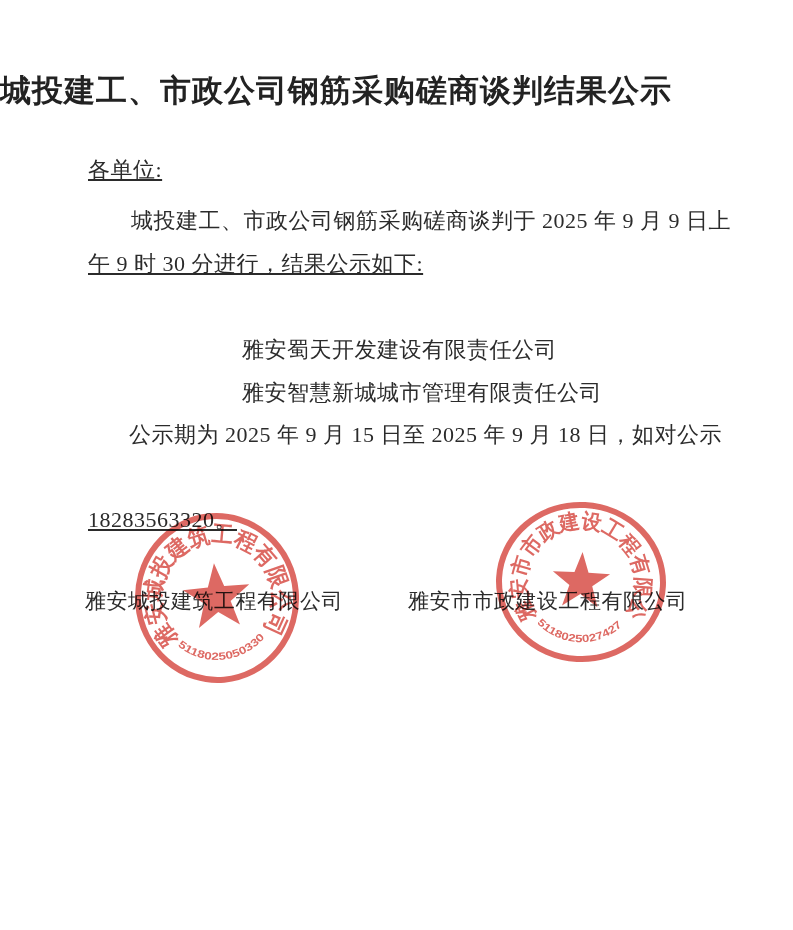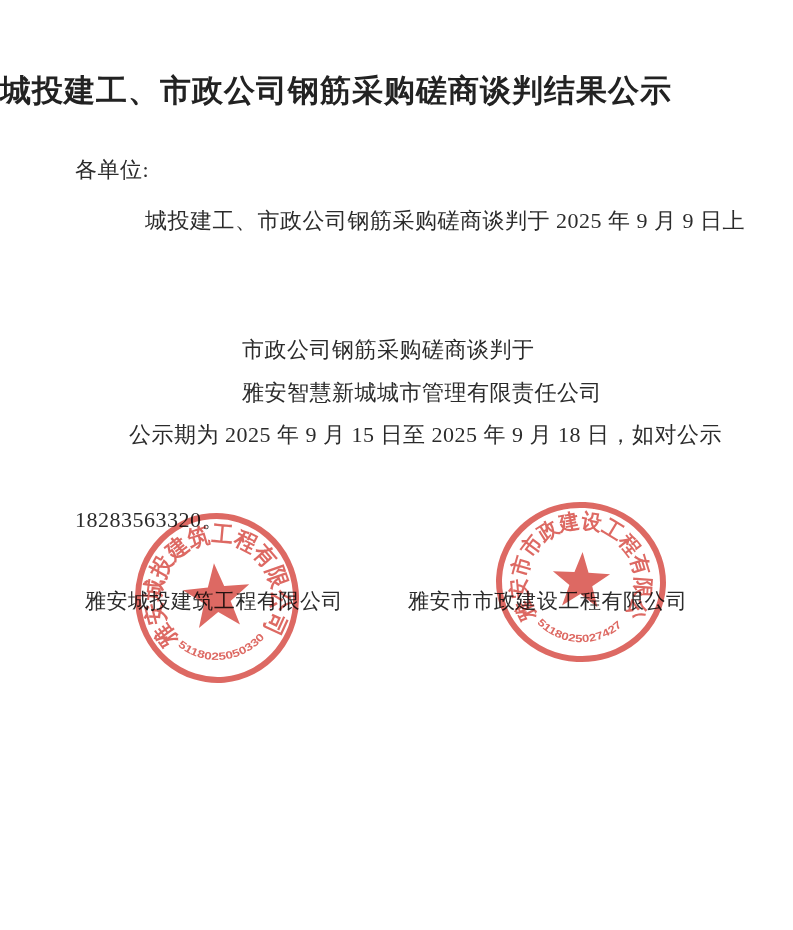--- a/index.html
+++ b/index.html
@@ -27,22 +27,22 @@
     white-space:nowrap;
   }
   .tline{
     position:absolute;
     font-size:22px;
     line-height:28px;
     white-space:nowrap;
     color:#2b2b2b;
     letter-spacing:0.5px;
   }
-  .l-flush{left:75px;}
-  .l-indent{left:145px;}
+  .l-flush{left:88px;text-decoration:underline;}
+  .l-indent{left:131px;}
   .l-company{left:242px;}
   .footer-name{font-size:21px;letter-spacing:0.5px;}
   .seal{
     position:absolute;
     mix-blend-mode:multiply;
     opacity:0.88;
   }
   .seal text{
     font-family:"Liberation Sans","DejaVu Sans",sans-serif;
     fill:#d9544d;
@@ -51,22 +51,23 @@
 </head>
 <body>
 
 <div class="page">
 
   <div class="doc-title">城投建工、市政公司钢筋采购磋商谈判结果公示</div>
 
   <div class="tline l-flush" style="top:156px">各单位:</div>
 
   <div class="tline l-indent" style="top:207px">城投建工、市政公司钢筋采购磋商谈判于 2025 年 9 月 9 日上</div>
+  <div class="tline l-flush" style="top:250px">午 9 时 30 分进行，结果公示如下:</div>
 
-  <div class="tline l-company" style="top:336px">市政公司钢筋采购磋商谈判于</div>
+  <div class="tline l-company" style="top:336px">雅安蜀天开发建设有限责任公司</div>
   <div class="tline l-company" style="top:379px">雅安智慧新城城市管理有限责任公司</div>
 
   <div class="tline" style="left:129px;top:421px">公示期为 2025 年 9 月 15 日至 2025 年 9 月 18 日，如对公示</div>
   <div class="tline l-flush" style="top:506px">18283563320。</div>
 
   <div class="tline footer-name" style="left:85px;top:587px">雅安城投建筑工程有限公司</div>
   <div class="tline footer-name" style="left:408px;top:587px">雅安市市政建设工程有限公司</div>
 
 
   <svg class="seal" style="left:117px;top:498px" width="200" height="200" viewBox="-100 -100 200 200">

